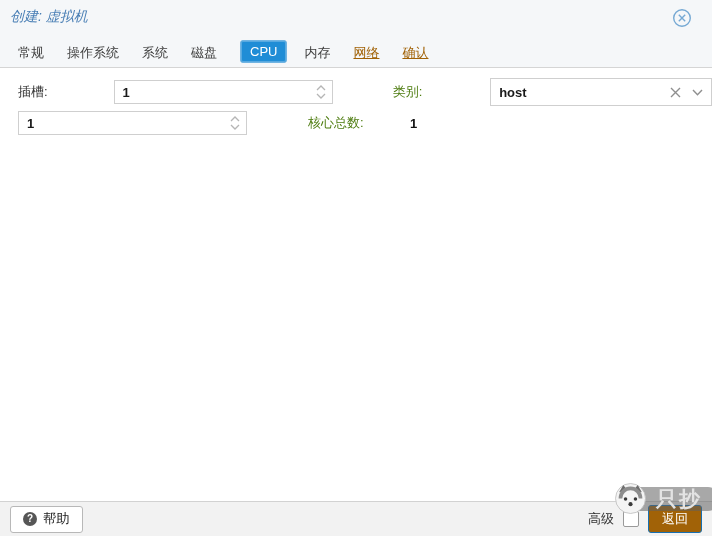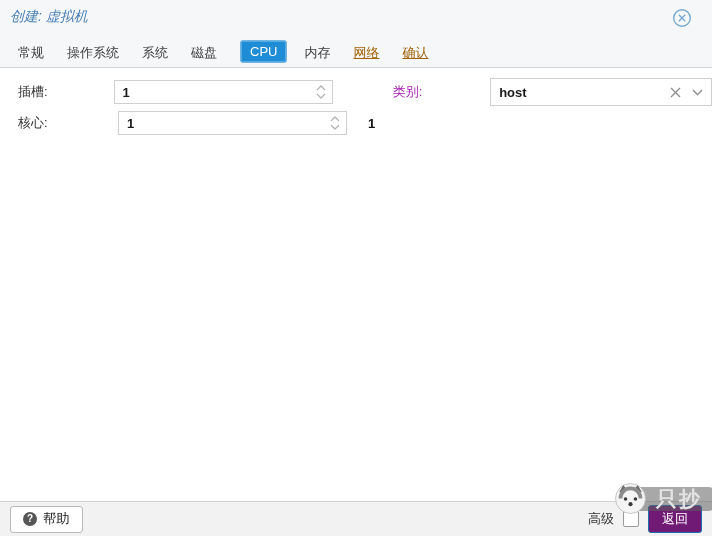--- a/index.html
+++ b/index.html
@@ -19,21 +19,21 @@
     background:#1f8dd6; color:#ffffff; border:1px solid #71b4e2;
     border-radius:3px; padding:3px 9px; margin-right:17px;
     box-shadow: inset 0 0 0 1px rgba(255,255,255,0.25);
   }
   .tab.disabled { color:#a16207; cursor:default;text-decoration:underline; }
   
   .body { padding-top:12px; }
   .frow { display:flex; align-items:center; padding-left:18px; margin-bottom:7px; height:24px; }
   .flabel { width:100px; color:#333; }
   .fspacer { width:21px; }
-  .flabel2 { width:102px; color:#a21caf;margin-left:40px; }
+  .flabel2 { width:102px; color:#4d7c0f;margin-left:40px; }
   .spinfield { position:relative; width:229px; height:24px; }
   .combofield { position:relative; width:232px; height:28px; }
   .spinfield input, .combofield input {
     width:100%; height:100%; box-sizing:border-box; border:1px solid #cfcfcf; background:#fff;
     padding:0 22px 0 8px; font-family:"Liberation Sans","DejaVu Sans",sans-serif;
     font-size:13px; font-weight:600; color:#1a1a1a; outline:none;
   }
   .combofield input { padding-right:46px; }
   .spin-icons { position:absolute; right:7px; top:50%; transform:translateY(-50%); display:flex; flex-direction:column; gap:2px; cursor:pointer; }
   .combo-icons { position:absolute; right:9px; top:0; height:100%; display:flex; align-items:center; gap:11px; }
@@ -50,21 +50,21 @@
     border-radius:3px; padding:3px 12px 4px; color:#222; cursor:pointer;
   }
   .help-icon {
     width:14px; height:14px; border-radius:50%; background:#565656; color:#fff;
     font-size:10px; font-weight:bold; display:flex; align-items:center; justify-content:center;
   }
   .footer-right { margin-left:auto; display:flex; align-items:center; gap:9px; }
   .advanced-label { color:#333; }
   .checkbox { width:14px; height:14px; background:#fff; border:1px solid #9a9a9a; border-radius:2px; cursor:pointer; }
   .btn-primary {
-    background:#701a75; border:1px solid #176fb2; color:#fff; border-radius:3px;
+    background:#a16207; border:1px solid #176fb2; color:#fff; border-radius:3px;
     padding:4px 13px; font-size:13px; cursor:pointer; white-space:nowrap;
     font-family:"Liberation Sans","DejaVu Sans",sans-serif;
   }
   
   .watermark {
     position:absolute; right:-8px; bottom:25px; height:24px; z-index:5;
     background:rgba(96,96,96,0.55); border-radius:12px;
     display:flex; align-items:center; padding:0 18px 0 36px;
   }
   .watermark-text { color:#e3e3e3; font-size:21px; font-weight:bold; letter-spacing:2px; white-space:nowrap; }
@@ -125,33 +125,33 @@
           <span>
             <svg width="11" height="7" viewBox="0 0 11 7">
                 <polyline points="1,1 5.5,5.8 10,1" fill="none" stroke="#8f8f8f" stroke-width="1.4"></polyline>
               </svg>
           </span>
         </span>
       </span>
     </div>
 
     <div class="frow">
-      <span class="flabel">核心:</span>
       <span class="spinfield">
         <input type="text" value="1" style="">
         <span class="spin-icons">
           <svg width="10" height="6" viewBox="0 0 10 6">
               <polyline points="1,5 5,1 9,5" fill="none" stroke="#b5b5b5" stroke-width="1.3"></polyline>
             </svg>
           <svg width="10" height="6" viewBox="0 0 10 6">
               <polyline points="1,1 5,5 9,1" fill="none" stroke="#b5b5b5" stroke-width="1.3"></polyline>
             </svg>
         </span>
       </span>
       <span class="fspacer"></span>
+      <span class="flabel2">核心总数:</span>
       <span class="total-value">1</span>
     </div>
 
   </div>
 
   <div class="footer">
     <button class="help-btn">
       <span class="help-icon">?</span>
       <span>帮助</span>
     </button>

